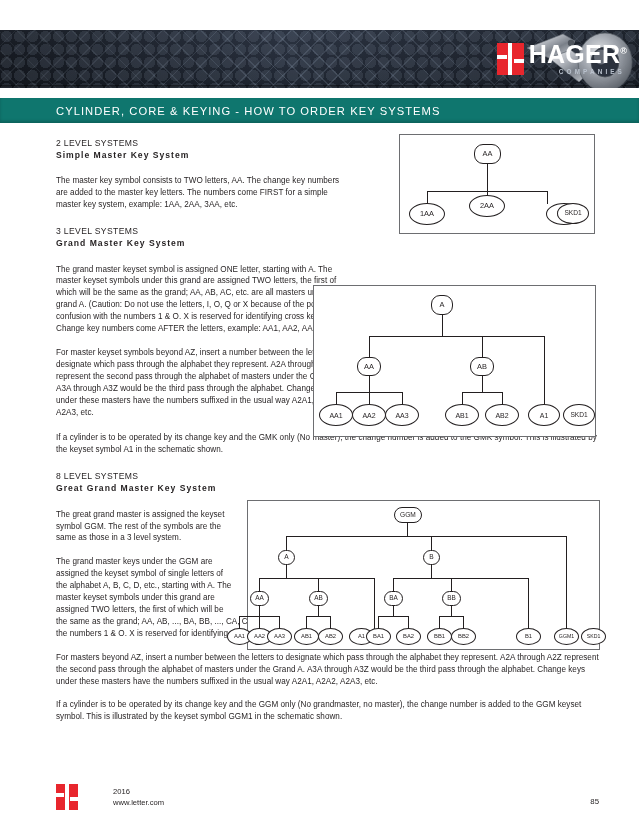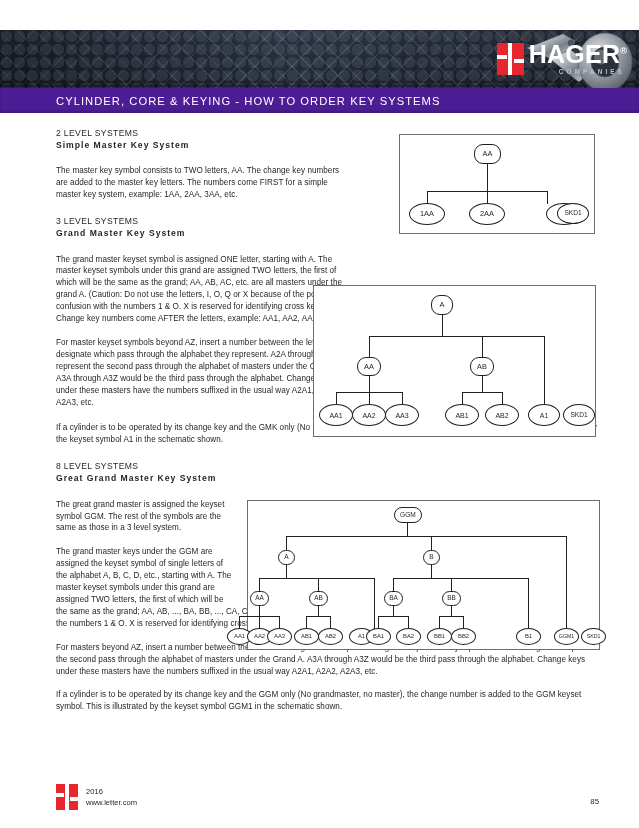--- a/index.html
+++ b/index.html
@@ -69,23 +69,24 @@
   .logo-sub{
     color:#b9c1cc; font-size:6.4px; letter-spacing:3.1px; margin-top:2px;
     font-weight:bold; text-align:right; padding-right:2px;
   }
 
   
   .key-art{ position:absolute; right:0px; top:-6px; width:120px; height:72px; z-index:4; opacity:.97;}
 
   
   .titlebar{
-    height:25px; background:#4c1d95;
+    height:25px; background:#0f766e;
     display:flex; align-items:center;
     box-shadow: inset 0 -2px 3px rgba(0,0,0,.18);
+    margin-top: 10px;
   }
   .titlebar .t{
     color:#ffffff; font-size:11.2px; letter-spacing:1.05px;
     padding-left:56px; white-space:nowrap;
   }
 
   
   .page{ position:relative; padding:0 40px 0 56px; }
 
   h4.sec{ font-size:8.6px; font-weight:normal; margin:0; letter-spacing:.35px; line-height:1.42; }
@@ -112,21 +113,21 @@
   .ln{ position:absolute; background:#231f20; z-index:1; }
   .ln.h{ height:1px; }
   .ln.v{ width:1px; }
 
   
   .footer{ position:absolute; left:56px; bottom:18px; display:flex; align-items:center; gap:8px;}
   .foot-mark{ width:22px; height:26px; background:#e8262d; position:relative; flex:none; }
   .foot-mark::before{ content:""; position:absolute; left:0; top:9px; width:8px; height:3.5px; background:#fff;}
   .foot-mark::after{ content:""; position:absolute; right:0; top:13px; width:8px; height:3.5px; background:#fff;}
   .foot-mark .bv{ position:absolute; left:9px; top:0; width:3.5px; height:26px; background:#fff; }
-  .foot-txt{ font-size:7.6px; line-height:1.5; color:#231f20; }
+  .foot-txt{ font-size:7.6px; line-height:1.5; color:#231f20;margin-left:27px; }
   .pageno{ position:absolute; right:40px; bottom:22px; font-size:7.8px; color:#231f20; }
 </style>
 </head>
 <body>
 
 <div class="top-margin" data-name="top-page-margin"></div>
 
 <div class="masthead" data-name="masthead-banner">
 
   <svg class="key-art" data-name="lock-key-illustration" viewBox="0 0 120 72" xmlns="http://www.w3.org/2000/svg">
@@ -207,21 +208,21 @@
 
   <div class="ln v" style="left:87px; top:29px; height:28px;"></div>
 
   <div class="ln h" style="left:27px; top:56px; width:120px;"></div>
 
   <div class="ln v" style="left:27px; top:56px; height:13px;"></div>
   <div class="ln v" style="left:87px; top:56px; height:13px;"></div>
   <div class="ln v" style="left:147px; top:56px; height:13px;"></div>
 
   <div class="node ov" data-name="node-1aa" data-bind="diagram_two_level.nodes.c1" style="left:9px; top:68px; width:36px; height:22px;">1AA</div>
-  <div class="node ov" data-name="node-2aa" data-bind="diagram_two_level.nodes.c2" style="left:69px; top:68px; width:36px; height:22px;">2AA</div>
+  <div class="node ov" data-name="node-2aa" data-bind="diagram_two_level.nodes.c2" style="left:69px; top:60px; width:36px; height:22px;">2AA</div>
   <div class="node ov" data-name="node-3aa" data-bind="diagram_two_level.nodes.c3" style="left:146px; top:68px; width:36px; height:22px;">3AA</div>
   <div class="node ov" data-name="node-skd1" data-bind="diagram_two_level.nodes.skd" style="left:157px; top:68px; width:32px; height:21px; font-size:6.6px;">SKD1</div>
 </div>
 
 <div class="diagram" data-name="diagram-three-level-system" style="left:313px; top:285px; width:283px; height:152px;">
 
   <div class="node sq" data-name="node-a" data-bind="diagram_three_level.nodes.root" style="left:117px; top:9px; width:22px; height:20px;">A</div>
   <div class="ln v" style="left:128px; top:29px; height:22px;"></div>
 
   <div class="ln h" style="left:55px; top:50px; width:175px;"></div>

